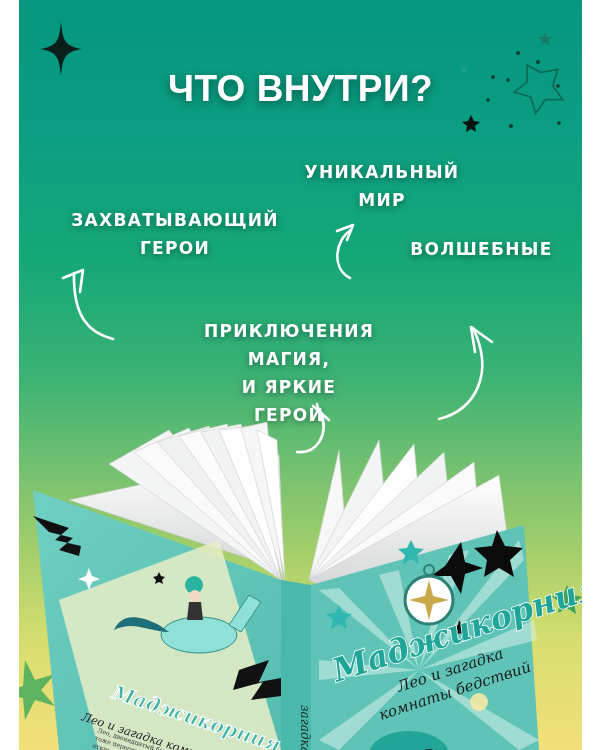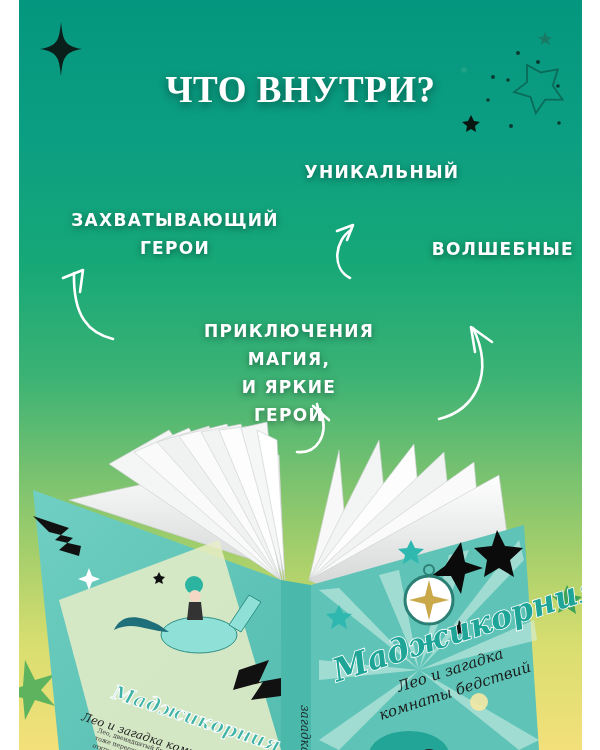--- a/index.html
+++ b/index.html
@@ -3,32 +3,32 @@
 <meta charset="utf-8">
 <style>
   html, body { margin: 0; padding: 0; background: #ffffff; }
   body { width: 600px; height: 750px; position: relative; overflow: hidden; font-family: "DejaVu Sans", sans-serif; }
   .panel {
     position: absolute; left: 19px; top: 0; width: 563px; height: 750px; overflow: hidden;
     background: linear-gradient(180deg, #05967f 0%, #0c9e82 18%, #16a877 35%, #3bb274 50%, #72c070 62%, #a6cf6b 74%, #d9de70 86%, #f3e07a 100%);
   }
   .title {
     position: absolute; left: 0; width: 100%; top: 68px; text-align: center;
-    color: #ffffff; font-family: Liberation Serif, serif; font-weight: bold; font-size: 37px; letter-spacing: 0.5px;
+    color: #ffffff; font-family: Liberation Sans, sans-serif; font-weight: bold; font-size: 37px; letter-spacing: 0.5px;
     text-shadow: 0 3px 8px rgba(0,40,30,0.55);
   }
   .feature {
     position: absolute; color: #ffffff; font-weight: bold; font-size: 17px; line-height: 28px;
     text-align: center; letter-spacing: 1.3px; font-family: "DejaVu Sans", sans-serif;
     text-shadow: 0 2px 6px rgba(0,40,30,0.5);
   }
   .feature span { display: block; }
   .f-plot { left: 36px; top: 206px; width: 240px; }
   .f-world { left: 263px; top: 158px; width: 200px; }
-  .f-creatures { left: 370px; top: 235px; width: 185px; text-align: right; }
+  .f-creatures { left: 370px; top: 235px; width: 185px; }
   .f-magic { left: 185px; top: 317px; width: 170px; }
   svg.abs { position: absolute; overflow: visible; }
   .book-area { position: absolute; left: 0; top: 420px; width: 563px; height: 330px; }
 </style>
 </head>
 <body>
 
 <div class="panel">
 
   <svg class="abs" style="left:21px;top:22px;" width="42" height="54" viewBox="0 0 42 54">
@@ -51,20 +51,21 @@
   </svg>
 
   <div class="title">ЧТО ВНУТРИ?</div>
 
   <div class="feature f-plot">
     <span>ЗАХВАТЫВАЮЩИЙ</span>
     <span>ГЕРОИ</span>
   </div>
   <div class="feature f-world">
     <span>УНИКАЛЬНЫЙ</span>
+    <span>МИР</span>
   </div>
   <div class="feature f-creatures">
     <span>ВОЛШЕБНЫЕ</span>
   </div>
   <div class="feature f-magic">
     <span>ПРИКЛЮЧЕНИЯ</span>
     <span>МАГИЯ,</span>
     <span>И ЯРКИЕ ГЕРОИ</span>
   </div>
 

